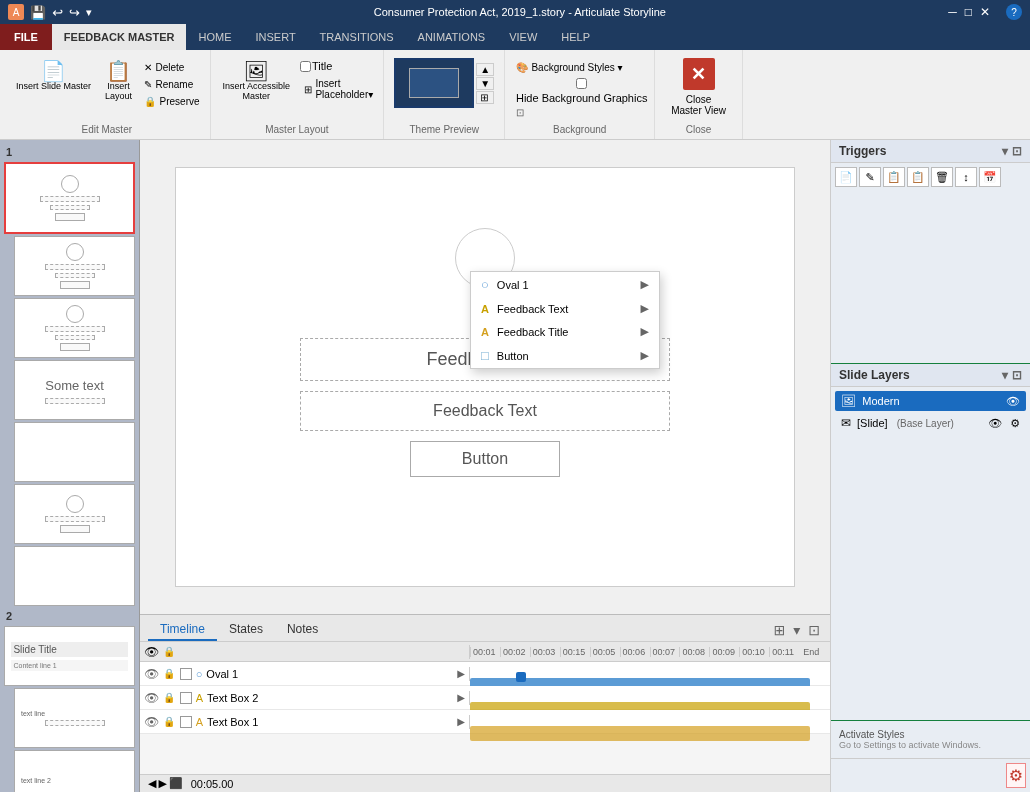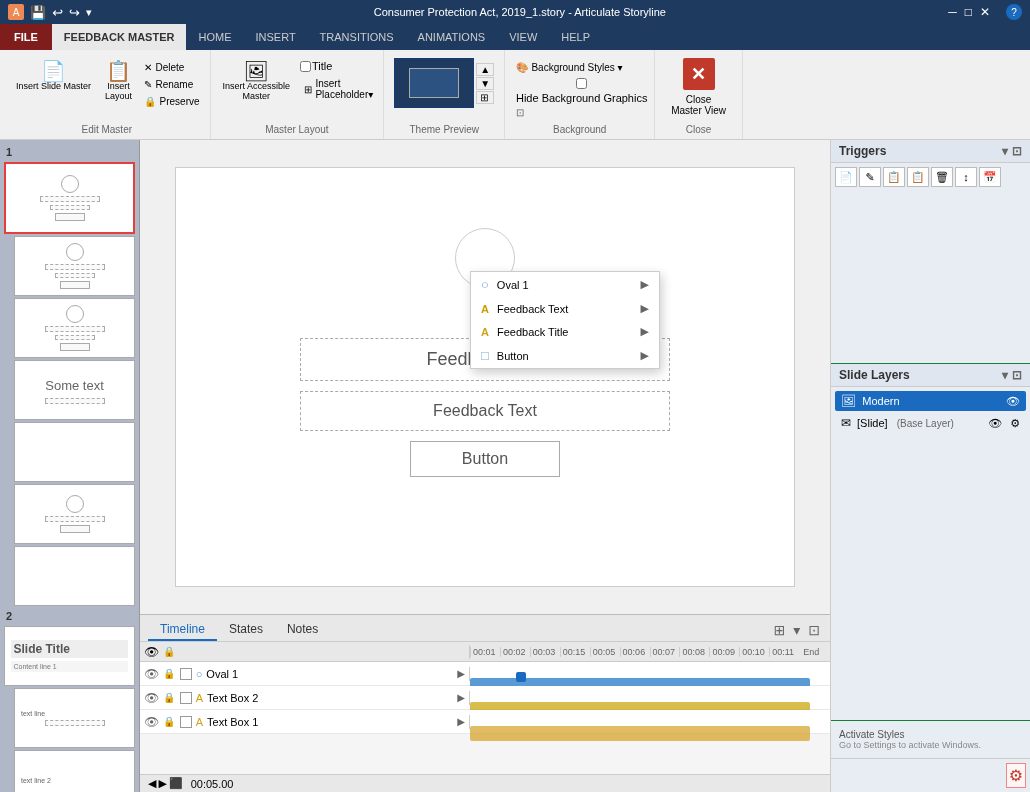--- a/index.html
+++ b/index.html
@@ -564,21 +564,21 @@
         <div class="mini-btn"></div>
       </div>
     </div>
     <div class="slide-thumb" style="margin-left:10px;height:60px;">
       <div class="slide-thumb-inner"></div>
     </div>
 
     <div class="slide-group-label">2</div>
     <div class="slide-thumb" style="height:60px;">
       <div class="slide-thumb-inner">
-        <div style="font-size:12px;color:#555;width:90%;background:#eee;padding:2px;font-weight:bold;">Slide Title</div>
+        <div style="font-size:10px;color:#555;width:90%;background:#eee;padding:2px;">Slide Title</div>
         <div style="font-size:7px;color:#777;width:90%;background:#f5f5f5;padding:2px;">Content line 1</div>
       </div>
     </div>
     <div class="slide-thumb" style="margin-left:10px;height:60px;">
       <div class="slide-thumb-inner">
         <div style="font-size:7px;color:#666;width:90%;">text line</div>
         <div class="mini-rect"></div>
       </div>
     </div>
     <div class="slide-thumb" style="margin-left:10px;height:60px;">

